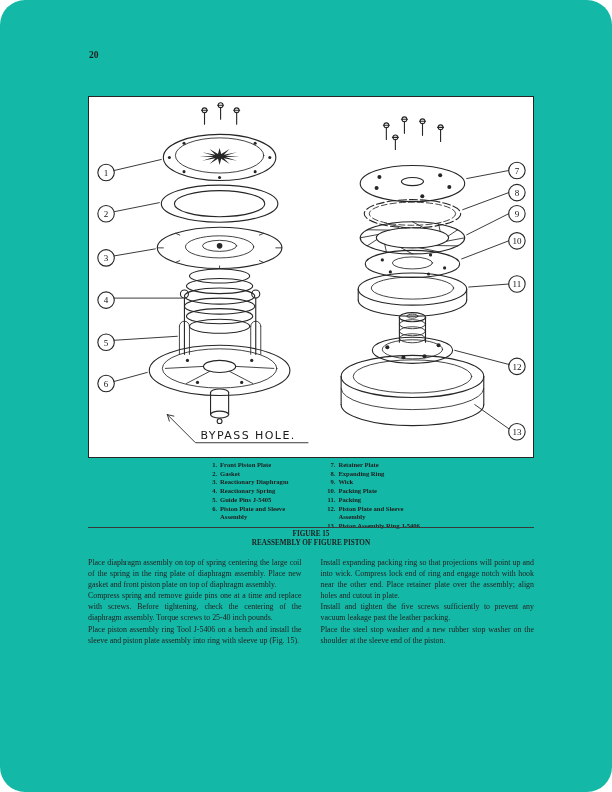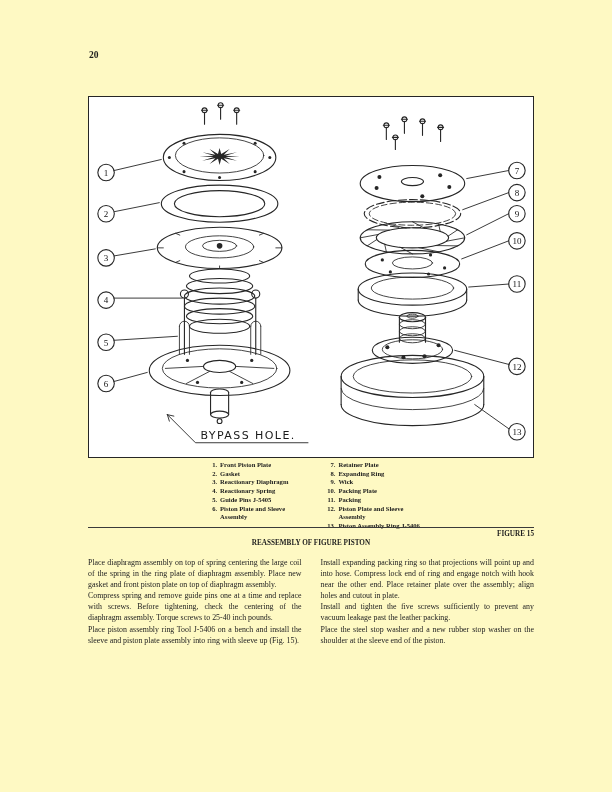--- a/index.html
+++ b/index.html
@@ -1,19 +1,19 @@
 <!DOCTYPE html>
 <html><head>
 <meta charset="utf-8">
 <style>
   * { margin:0; padding:0; box-sizing:border-box; }
   html,body { background:#ffffff; }
   .page {
-    position:relative; width:612px; height:792px; background:#fef9c3;
-    font-family:"Liberation Serif", serif; color:#1d1d1d; overflow:hidden;
+    position:relative; width:612px; height:792px; background:#14b8a6;
+    font-family:"Liberation Serif", serif; color:#1d1d1d; overflow:hidden;border-radius:25px;
   }
   .page-number { position:absolute; left:89px; top:50px; font-weight:bold; font-size:9.5px; }
   .section-title {
     position:absolute; top:64px; left:0; width:100%; text-align:center;
     font-weight:bold; font-size:14px; letter-spacing:3.5px; word-spacing:7px;margin-top:42px;
   }
   .figure-box {
     position:absolute; left:88px; top:96px; width:446px; height:362px;
     border:1.8px solid #262626; background:#fff;
   }
@@ -40,21 +40,21 @@
     display:flex; justify-content:center; gap:32px;
     font-weight:bold; font-size:6.6px; line-height:1.32;
   }
   .lg-col { display:flex; flex-direction:column; }
   .lg-item { display:flex; }
   .lg-num { width:15px; text-align:right; margin-right:3px; flex:none; }
   .lg-line { display:block; white-space:nowrap; }
   .lg-line2 { padding-left:0px; }
 
   .caption-rule { position:absolute; left:88px; top:527px; width:446px; border-top:1px solid #3a3a3a; }
-  .caption1 { position:absolute; left:88px; top:530px; width:446px; text-align:right; font-weight:bold; font-size:7.2px; }
+  .caption1 { position:absolute; left:88px; top:530px; width:446px; text-align:center; font-weight:bold; font-size:7.2px; }
   .caption2 { position:absolute; left:88px; top:539px; width:446px; text-align:center; font-weight:bold; font-size:7.2px; }
 
   .body-text {
     position:absolute; left:88px; top:557px; width:446px;
     display:flex; gap:19px; font-size:7.9px; line-height:11.1px;
     text-align:justify; color:#222;align-items:flex-end;
   }
   .body-col { width:213.5px; flex:none; }
   .body-col p { margin:0; }
 </style>
@@ -416,19 +416,19 @@
   <div class="caption1">FIGURE 15</div>
   <div class="caption2">REASSEMBLY OF FIGURE PISTON</div>
 
   <div class="body-text">
     <div class="body-col">
       <p>Place diaphragm assembly on top of spring centering the large coil of the spring in the ring plate of diaphragm assembly.  Place new gasket and front piston plate on top of diaphragm assembly.</p>
       <p>Compress spring and remove guide pins one at a time and replace with screws.  Before tightening, check the centering of the diaphragm assembly.  Torque screws to 25-40 inch pounds.</p>
       <p>Place piston assembly ring Tool J-5406 on a bench and install the sleeve and piston plate assembly into ring with sleeve up (Fig. 15).</p>
     </div>
     <div class="body-col">
-      <p>Install expanding packing ring so that projections will point up and into hose.  Compress lock end of ring and engage notch with hook near the other end.  Place retainer plate over the assembly; align holes and cutout in plate.</p>
+      <p>Install expanding packing ring so that projections will point up and into wick.  Compress lock end of ring and engage notch with hook near the other end.  Place retainer plate over the assembly; align holes and cutout in plate.</p>
       <p>Install and tighten the five screws sufficiently to prevent any vacuum leakage past the leather packing.</p>
       <p>Place the steel stop washer and a new rubber stop washer on the shoulder at the sleeve end of the piston.</p>
     </div>
   </div>
 
 </div>
 
 </body></html>

